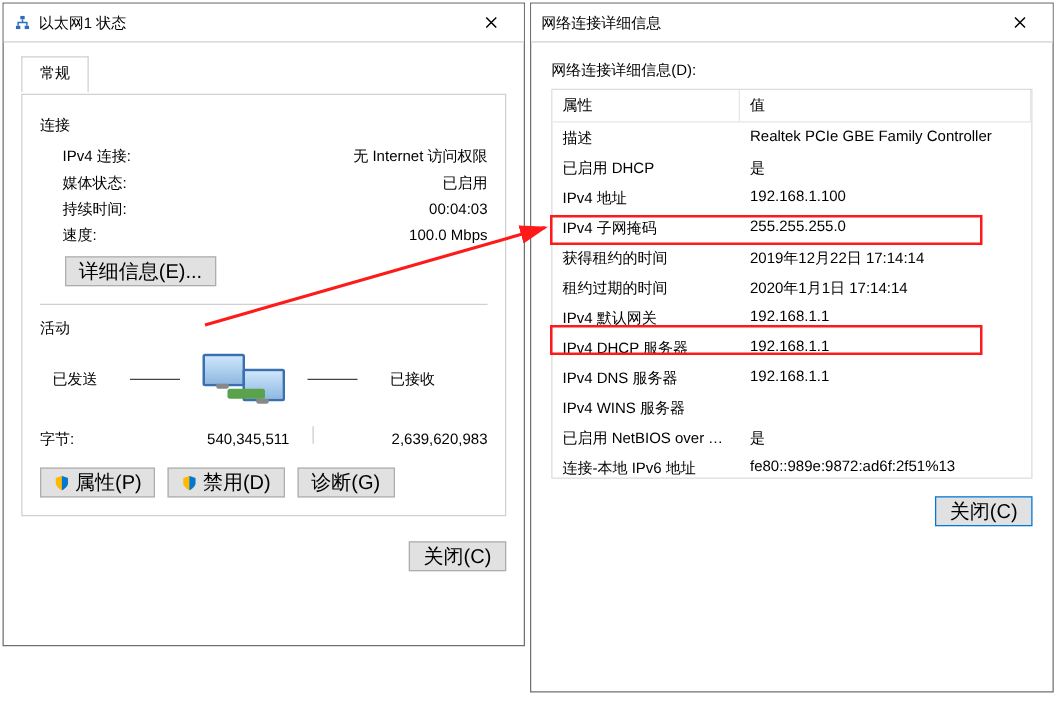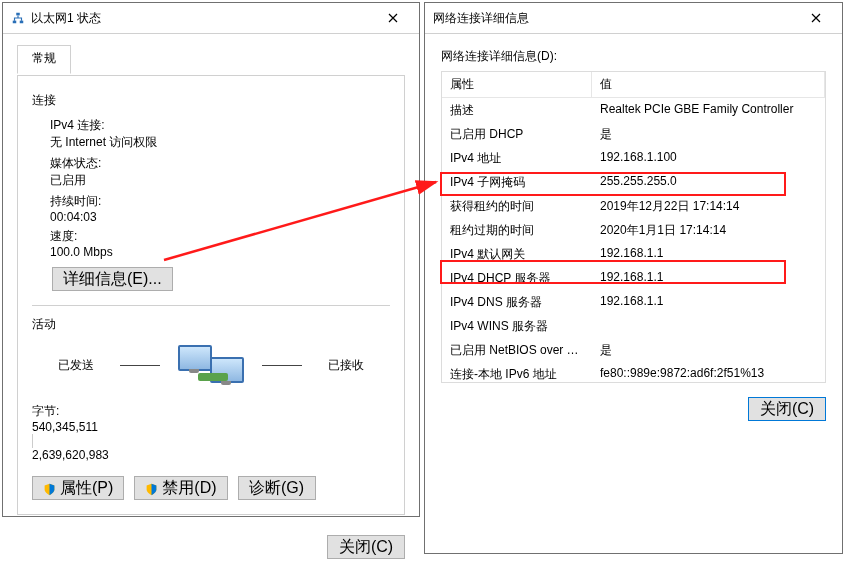--- a/index.html
+++ b/index.html
@@ -53,21 +53,20 @@
   }
   .panel {
     border: 1px solid #d0d0d0;
     padding: 10px 14px 14px 14px;
   }
   .section-label { margin: 6px 0 8px 0; }
   .kv-row {
     display: flex;
     margin: 4px 0;
     align-items: baseline;
-    flex-direction: column;
   }
   .kv-row .k { width: 100px; }
   .kv-row .v { flex: 1; text-align: right; }
   .indent { padding-left: 18px; }
   .hr { border: none; border-top: 1px solid #d0d0d0; margin: 10px 0; }
   .detail-btn-wrap { text-align: left; padding-left: 20px; margin: 8px 0 14px 0; }
   .win-btn {
     display: inline-flex;
     align-items: center;
     justify-content: center;
@@ -78,21 +77,21 @@
     border: 1px solid #adadad;
     background: #e1e1e1;
     font-size: 16px;
     cursor: pointer;
   }
   .win-btn.default { border: 1px solid #0078d7; }
   .shield {
     width: 13px; height: 13px; display: inline-block;
   }
   .activity {
-    display: flex; align-items: center; justify-content: center;
+    display: flex; align-items: center; justify-content: flex-start;
     gap: 16px; margin: 10px 0 16px 0;
   }
   .monitors {
     width: 70px; height: 44px; position: relative;
   }
   .mon {
     width: 30px; height: 22px; border: 2px solid #3a70b0;
     background: linear-gradient(#cde6fb,#8fb8e2);
     border-radius: 2px; position: absolute;
   }
@@ -102,21 +101,21 @@
   }
   .mon.a { left: 2px; top: 2px; }
   .mon.b { right: 2px; top: 14px; }
   .cable {
     position: absolute; left: 22px; top: 30px; width: 30px; height: 8px;
     background: #5aa24b; border-radius: 2px;
   }
   .act-dash { width: 40px; border-top: 1px solid #444; }
   .act-label { width: 56px; text-align: center; }
   .bytes-row {
-    display: flex; align-items: baseline; margin: 6px 0 14px 0; flex-direction: column;
+    display: flex; align-items: baseline; margin: 6px 0 14px 0;
   }
   .bytes-row .lbl { width: 60px; }
   .bytes-row .v1 { flex: 1; text-align: right; padding-right: 18px; }
   .bytes-row .sep { width: 1px; height: 14px; background: #ccc; }
   .bytes-row .v2 { flex: 1; text-align: right; }
   .bottom-btns { display: flex; gap: 10px; margin-top: 6px; }
   .footer-row {
     display: flex; justify-content: flex-end;
     padding: 10px 14px 12px 0;
   }

